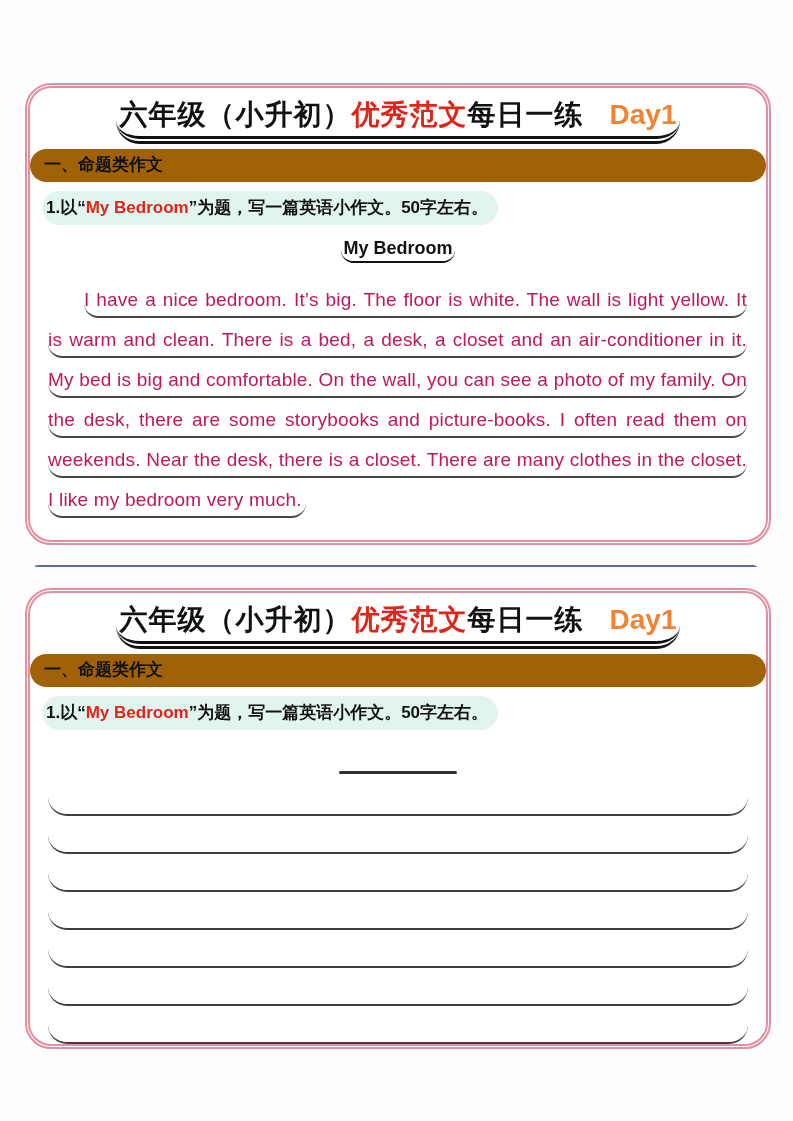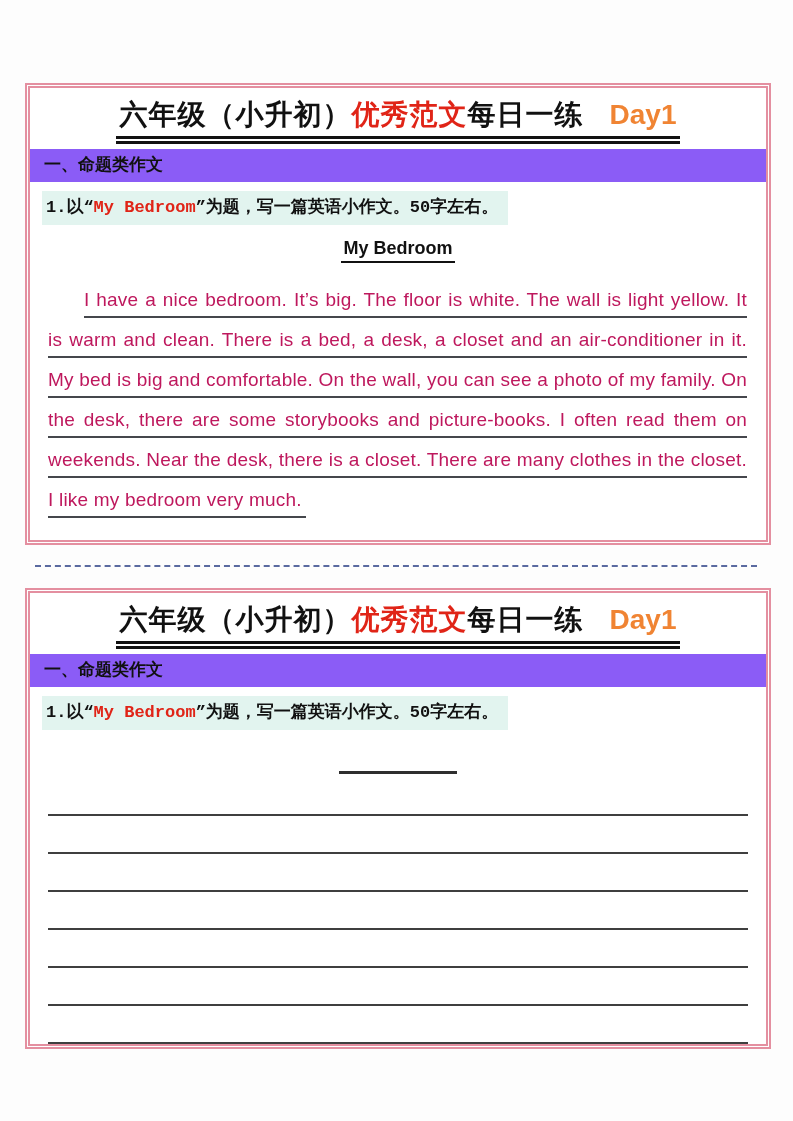--- a/index.html
+++ b/index.html
@@ -1,15 +1,15 @@
 <!DOCTYPE html>
 <html><head>
 <meta charset="utf-8">
 <style>
-  * { margin: 0; padding: 0; box-sizing: border-box; }
+  * { margin: 0; padding: 0; box-sizing: border-box; border-radius: 26px; }
   html, body {
     width: 793px; height: 1121px;
     background: #fdfdfd;
     font-family: "Liberation Sans", "DejaVu Sans", sans-serif;
     position: relative;
     overflow: hidden;
   }
   .card {
     position: absolute;
     left: 25px;
@@ -35,38 +35,37 @@
     letter-spacing: 1px;
     padding: 0 4px 3px 4px;
     border-bottom: 8px double #111111;
     line-height: 1.3;
   }
   .title-red    { color: #e02417; }
   .title-day    { color: #f08433; margin-left: 26px; letter-spacing: 0; }
 
   .section-bar {
     margin-top: 5px;
-    background: #8b5cf6;
+    background: #a16207;
     font-size: 17px;
     font-weight: bold;
     color: #111111;
     padding: 6px 0 6px 14px;
     line-height: 1.2;
   }
 
   .question-row { margin-top: 9px; padding-left: 12px; }
   .question-chip {
     display: inline-block;
     background: #e2f4ef;
     font-size: 17px;
     font-weight: bold;
     color: #111111;
     padding: 7px 10px 7px 4px;
     line-height: 1.2;
-    font-family: Liberation Mono, monospace;
   }
   .q-red { color: #e02417; }
 
   .essay-heading-wrap { text-align: center; margin-top: 13px; }
   .essay-heading {
     display: inline-block;
     font-size: 18px;
     font-weight: bold;
     color: #111111;
     padding: 0 2px 2px 2px;

